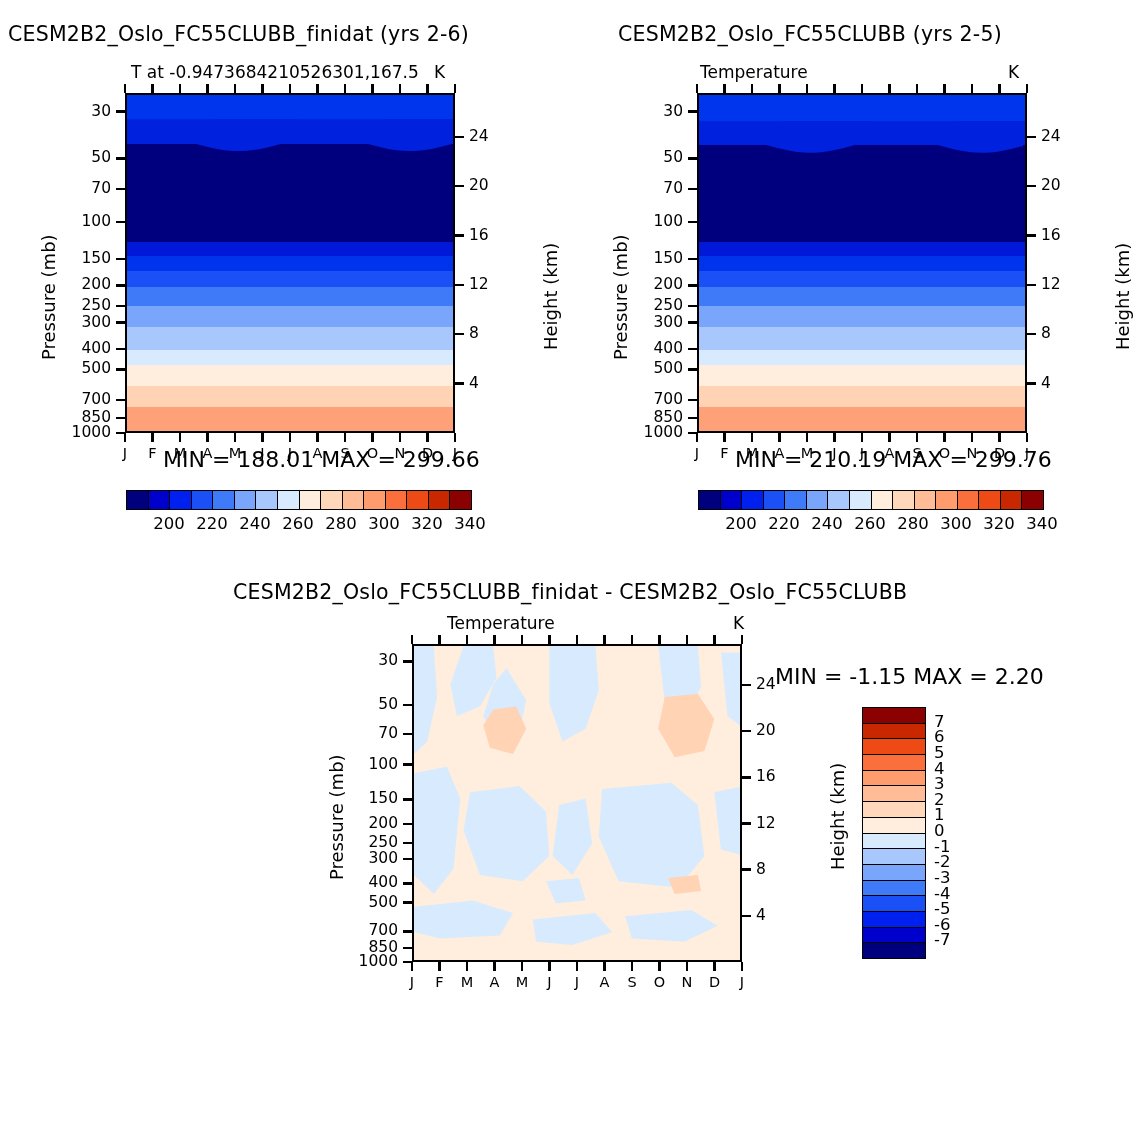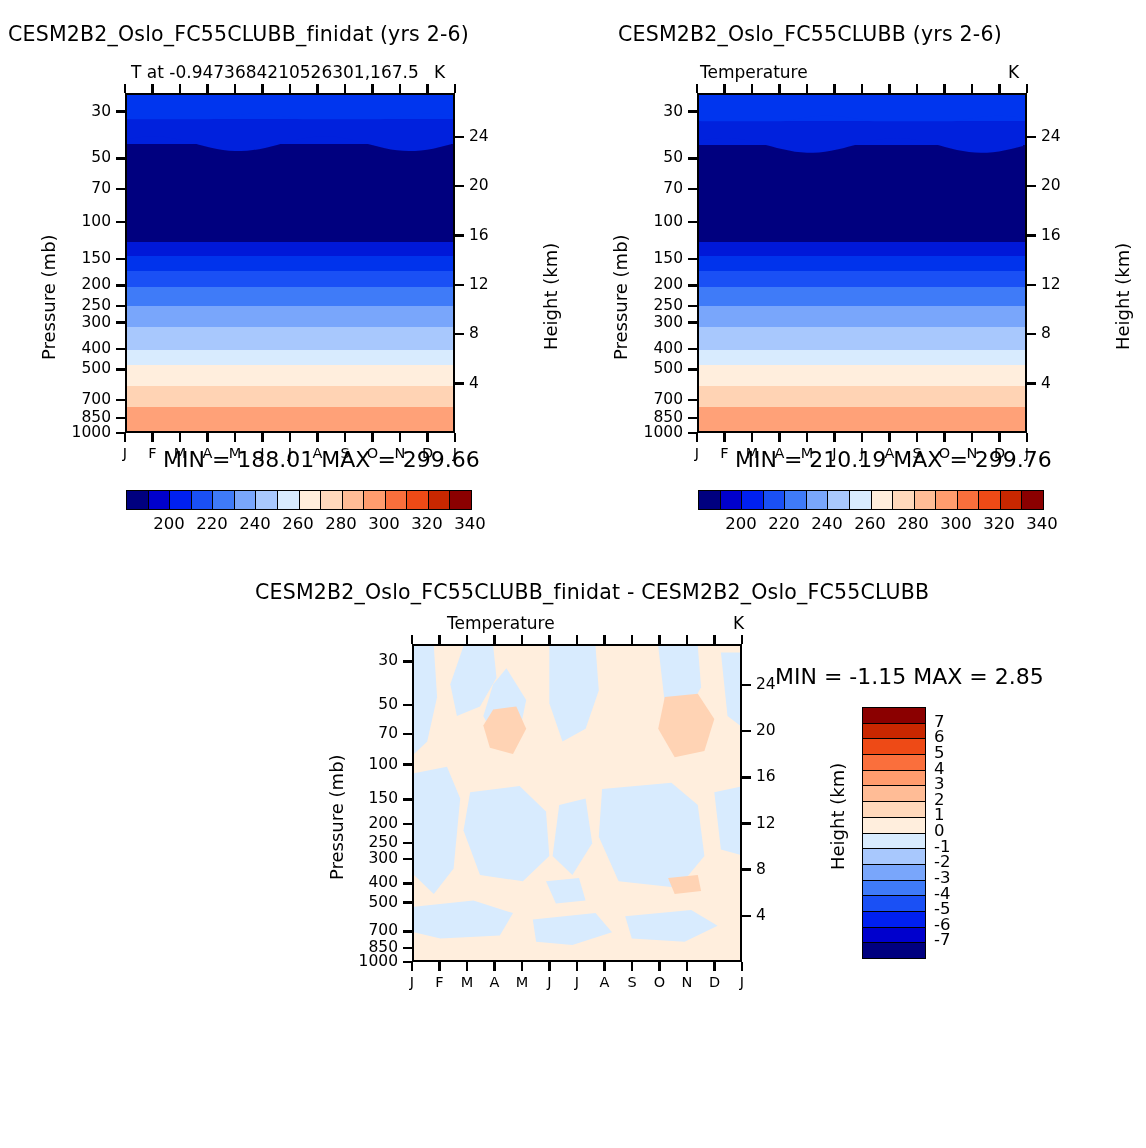--- a/index.html
+++ b/index.html
@@ -161,21 +161,21 @@
       <div class="cbarlab" style="left:225px;top:514px;width:60px;">240</div>
       <div class="cbarlab" style="left:268px;top:514px;width:60px;">260</div>
       <div class="cbarlab" style="left:311px;top:514px;width:60px;">280</div>
       <div class="cbarlab" style="left:354px;top:514px;width:60px;">300</div>
       <div class="cbarlab" style="left:397px;top:514px;width:60px;">320</div>
       <div class="cbarlab" style="left:440px;top:514px;width:60px;">340</div>
     </div>
 </div>
 
 <div class="panel">
-  <div class="ttl" style="left:618px;top:22px;">CESM2B2_Oslo_FC55CLUBB (yrs 2-6)</div>
+  <div class="ttl" style="left:618px;top:22px;">CESM2B2_Oslo_FC55CLUBB (yrs 2-5)</div>
   <div class="sub" style="left:700px;top:62px;">Temperature</div>
   <div class="sub" style="left:1008px;top:62px;">K</div>
   <div class="plotbox" id="box-right" style="left:697px;top:93px;width:330px;height:340px;">
     <div class="bands" id="bands-right">
         <div class="band" style="top:0px;height:27.008px;background:#0035ee;"></div>
         <div class="band" style="top:26.208px;height:24.991999999999997px;background:#0021dd;"></div>
         <div class="band" style="top:50.4px;height:97.23200000000001px;background:#00007f;"></div>
         <div class="band" style="top:146.832px;height:14.575999999999993px;background:#0018d8;"></div>
         <div class="band" style="top:160.608px;height:16.592000000000013px;background:#0033ec;"></div>
         <div class="band" style="top:176.4px;height:16.591999999999977px;background:#1a50f5;"></div>
@@ -300,21 +300,21 @@
       <div class="cbarlab" style="left:797px;top:514px;width:60px;">240</div>
       <div class="cbarlab" style="left:840px;top:514px;width:60px;">260</div>
       <div class="cbarlab" style="left:883px;top:514px;width:60px;">280</div>
       <div class="cbarlab" style="left:926px;top:514px;width:60px;">300</div>
       <div class="cbarlab" style="left:969px;top:514px;width:60px;">320</div>
       <div class="cbarlab" style="left:1012px;top:514px;width:60px;">340</div>
     </div>
 </div>
 
 <div class="panel">
-  <div class="ttl" style="left:255px;top:580px;">CESM2B2_Oslo_FC55CLUBB_finidat - CESM2B2_Oslo_FC55CLUBB</div>
+  <div class="ttl" style="left:233px;top:580px;">CESM2B2_Oslo_FC55CLUBB_finidat - CESM2B2_Oslo_FC55CLUBB</div>
   <div class="sub" style="left:447px;top:613px;">Temperature</div>
   <div class="sub" style="left:733px;top:613px;">K</div>
   <div class="plotbox" id="box-diff" style="left:412px;top:644px;width:330px;height:318px;">
     <svg id="diff-svg" width="330" height="318" viewBox="0 0 330 318" preserveAspectRatio="none">
         <rect x="0" y="0" width="330" height="318" fill="#ffeedd"></rect>
         <polygon points="0.0,0.0 19.8,0.0 23.1,50.9 13.2,95.4 0.0,108.1" fill="#d8ebfe"></polygon>
         <polygon points="49.5,0.0 79.2,0.0 82.5,31.8 66.0,60.4 42.9,70.0 36.3,38.2" fill="#d8ebfe"></polygon>
         <polygon points="92.4,22.3 112.2,54.1 105.6,85.9 82.5,95.4 69.3,70.0 79.2,38.2" fill="#d8ebfe"></polygon>
         <polygon points="135.3,0.0 181.5,0.0 184.8,44.5 171.6,82.7 148.5,95.4 135.3,57.2" fill="#d8ebfe"></polygon>
         <polygon points="244.2,0.0 283.8,0.0 287.1,41.3 270.6,70.0 250.8,57.2" fill="#d8ebfe"></polygon>
@@ -407,21 +407,21 @@
       <div class="tick" style="left:685.8px;top:962px;width:2.4px;height:9px;"></div>
       <div class="xlab" style="left:673px;top:974px;width:28px;">N</div>
       <div class="tick" style="left:685.8px;top:635px;width:2.4px;height:9px;"></div>
       <div class="tick" style="left:713.3px;top:962px;width:2.4px;height:9px;"></div>
       <div class="xlab" style="left:700.5px;top:974px;width:28px;">D</div>
       <div class="tick" style="left:713.3px;top:635px;width:2.4px;height:9px;"></div>
       <div class="tick" style="left:740.8px;top:962px;width:2.4px;height:9px;"></div>
       <div class="xlab" style="left:728px;top:974px;width:28px;">J</div>
       <div class="tick" style="left:740.8px;top:635px;width:2.4px;height:9px;"></div>
     </div>
-  <div class="minmax" style="left:775px;top:664px;">MIN =  -1.15 MAX =   2.85</div>
+  <div class="minmax" style="left:775px;top:664px;">MIN =  -1.15 MAX =   2.20</div>
   <div class="vcbar" id="vcbar-diff" style="left:862px;top:707px;width:62px;height:250px;">
       <div style="background: rgb(139, 0, 0);"></div>
       <div style="background: rgb(201, 39, 0);"></div>
       <div style="background: rgb(238, 74, 22);"></div>
       <div style="background: rgb(250, 111, 60);"></div>
       <div style="background: rgb(255, 156, 110);"></div>
       <div style="background: rgb(255, 188, 150);"></div>
       <div style="background: rgb(255, 216, 187);"></div>
       <div style="background: rgb(255, 238, 221);"></div>
       <div style="background: rgb(216, 235, 254);"></div>

